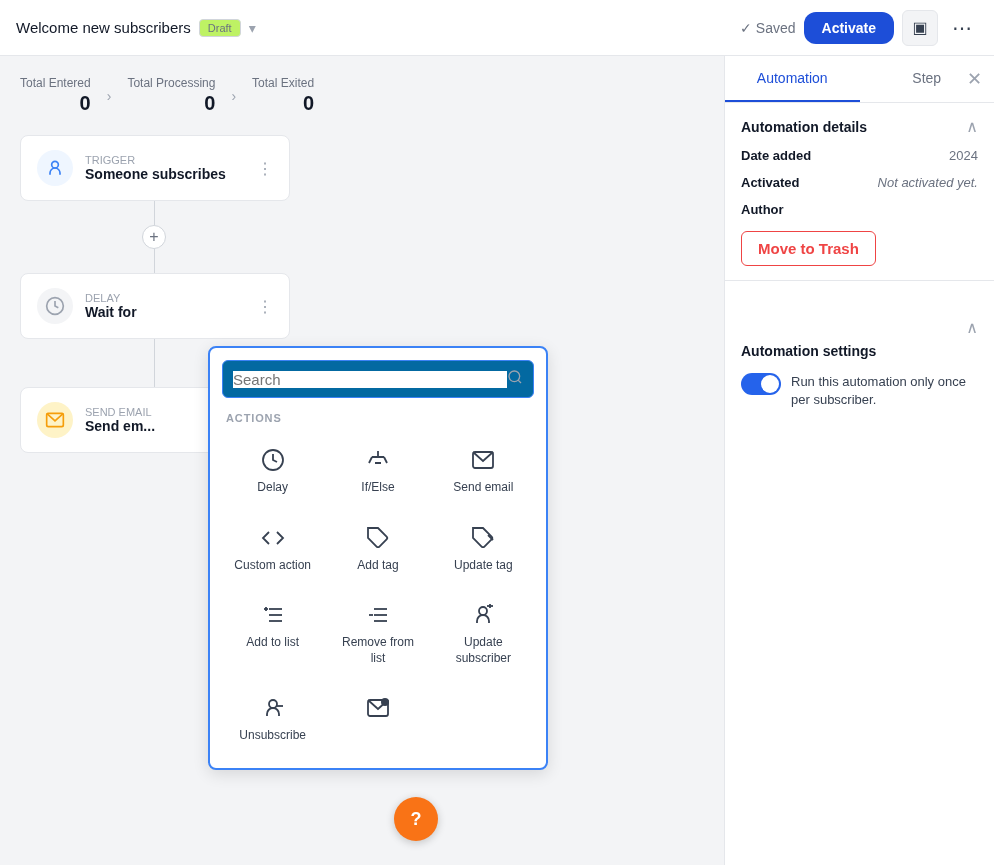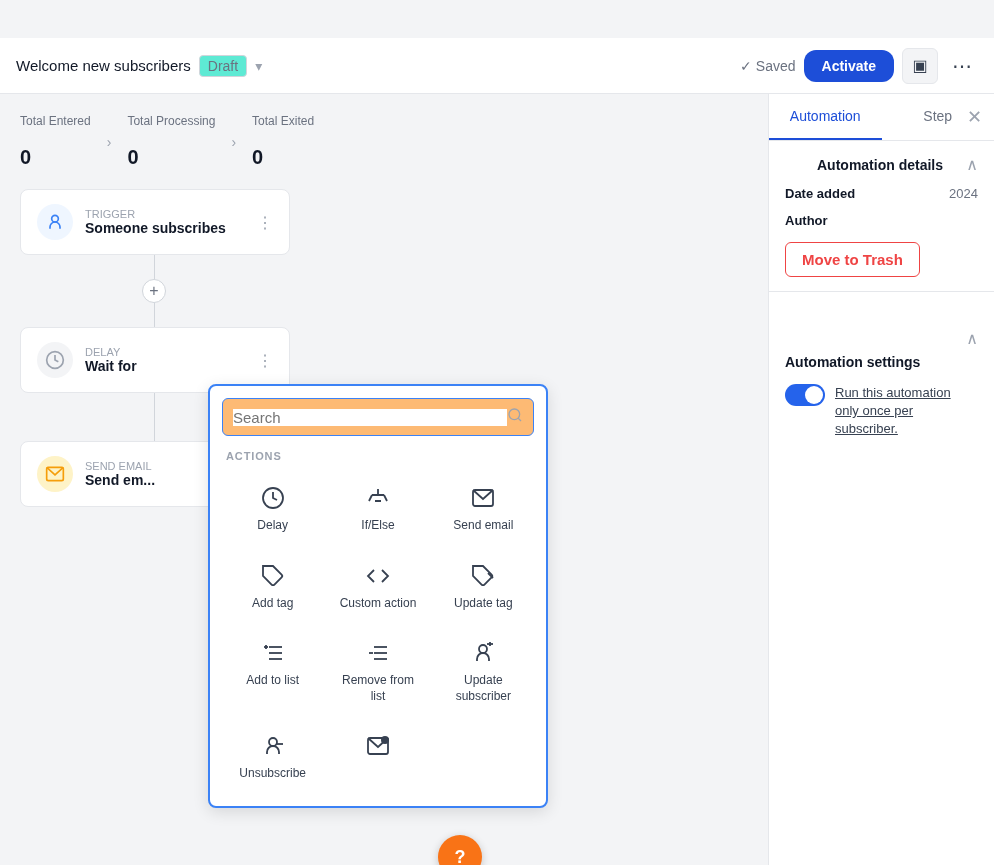--- a/index.html
+++ b/index.html
@@ -9,37 +9,36 @@
     .header {
       background: #fff;
       border-bottom: 1px solid #e5e7eb;
       height: 56px;
       display: flex;
       align-items: center;
       justify-content: space-between;
       padding: 0 16px;
       position: relative;
       z-index: 10;
-      margin-top: 38px;
     }
     .header-left {
       display: flex;
       align-items: center;
       gap: 8px;
     }
     .header-title {
       font-size: 15px;
       color: #111827;
     }
     .draft-badge {
-      background: #5eead4;
+      background: #bef264;
       border: 1px solid #d1d5db;
       border-radius: 4px;
       padding: 2px 8px;
-      font-size: 14px;
+      font-size: 11px;
       color: #6b7280;
     }
     .header-chevron {
       color: #9ca3af;
       font-size: 14px;
     }
     .header-right {
       display: flex;
       align-items: center;
       gap: 8px;
@@ -101,21 +100,22 @@
     
     .stats-bar {
       display: flex;
       align-items: center;
       gap: 0;
       margin-bottom: 20px;
     }
     .stat-item {
       display: flex;
       flex-direction: column;
-      gap: 18px;
+      gap: 2px;
+      text-align: right;
     }
     .stat-label {
       font-size: 12px;
       color: #6b7280;
     }
     .stat-value {
       font-size: 20px;
       font-weight: 600;
       color: #111827;
     }
@@ -208,21 +208,21 @@
       padding: 12px;
       box-shadow: 0 4px 16px rgba(0,0,0,0.12);
     }
     .search-box {
       display: flex;
       align-items: center;
       border: 1.5px solid #3b82f6;
       border-radius: 6px;
       padding: 8px 10px;
       margin-bottom: 14px;
-      background: #fdba74;
+      background: #0369a1;
     }
     .search-input {
       border: none;
       outline: none;
       flex: 1;
       font-size: 15px;
       color: #374151;
     }
     .search-icon { color: #9ca3af; font-size: 16px; }
     .actions-label {
@@ -258,21 +258,21 @@
     }
     .action-label {
       font-size: 12px;
       color: #374151;
       text-align: center;
       line-height: 1.3;
     }
 
     
     .right-panel {
-      width: 226px;
+      width: 270px;
       background: #fff;
       border-left: 1px solid #e5e7eb;
       display: flex;
       flex-direction: column;
     }
     .panel-tabs {
       display: flex;
       border-bottom: 1px solid #e5e7eb;
       position: relative;
     }
@@ -307,21 +307,20 @@
     }
     .panel-section {
       border-bottom: 1px solid #e5e7eb;
       padding: 14px 16px;
     }
     .panel-section-header {
       display: flex;
       align-items: center;
       justify-content: space-between;
       cursor: pointer;
-      margin-left: 32px;
     }
     .panel-section-title {
       font-size: 14px;
       font-weight: 700;
       color: #111827;
     }
     .panel-chevron { color: #9ca3af; font-size: 16px; }
     .panel-row {
       display: flex;
       align-items: center;
@@ -387,21 +386,20 @@
       background: #fff;
       border-radius: 50%;
       position: absolute;
       top: 2px;
       right: 2px;
     }
     .toggle-text {
       font-size: 13px;
       color: #374151;
       line-height: 1.4;
-      text-decoration: underline;
     }
 
     .help-btn {
       position: absolute;
       bottom: 24px;
       right: 286px;
       width: 44px;
       height: 44px;
       background: #f97316;
       border-radius: 50%;
@@ -544,35 +542,35 @@
                 <rect x="2" y="4" width="20" height="16" rx="2"></rect>
                 <polyline points="2 4 12 13 22 4"></polyline>
               </svg>
           </div>
           <span class="action-label">Send email</span>
         </div>
 
         <div class="action-item">
           <div class="action-icon">
             <svg width="24" height="24" viewBox="0 0 24 24" fill="none" stroke="#374151" stroke-width="1.8">
+                <polyline points="16 18 22 12 16 6"></polyline>
+                <polyline points="8 6 2 12 8 18"></polyline>
+              </svg>
+          </div>
+          <span class="action-label">Custom action</span>
+        </div>
+
+        <div class="action-item">
+          <div class="action-icon">
+            <svg width="24" height="24" viewBox="0 0 24 24" fill="none" stroke="#374151" stroke-width="1.8">
                 <path d="M20.59 13.41l-7.17 7.17a2 2 0 0 1-2.83 0L2 12V2h10l8.59 8.59a2 2 0 0 1 0 2.82z"></path>
                 <line x1="7" y1="7" x2="7.01" y2="7"></line>
               </svg>
           </div>
           <span class="action-label">Add tag</span>
-        </div>
-
-        <div class="action-item">
-          <div class="action-icon">
-            <svg width="24" height="24" viewBox="0 0 24 24" fill="none" stroke="#374151" stroke-width="1.8">
-                <polyline points="16 18 22 12 16 6"></polyline>
-                <polyline points="8 6 2 12 8 18"></polyline>
-              </svg>
-          </div>
-          <span class="action-label">Custom action</span>
         </div>
 
         <div class="action-item">
           <div class="action-icon">
             <svg width="24" height="24" viewBox="0 0 24 24" fill="none" stroke="#374151" stroke-width="1.8">
                 <path d="M20.59 13.41l-7.17 7.17a2 2 0 0 1-2.83 0L2 12V2h10l8.59 8.59a2 2 0 0 1 0 2.82z"></path>
                 <line x1="7" y1="7" x2="7.01" y2="7"></line>
                 <line x1="17" y1="9" x2="22" y2="14" stroke="#374151" stroke-width="1.8"></line>
               </svg>
           </div>
@@ -657,20 +655,24 @@
       <div class="panel-section">
         <div class="panel-section-header">
           <span class="panel-section-title">Automation details</span>
           <span class="panel-chevron">∧</span>
         </div>
         <div class="panel-row">
           <span class="panel-row-label">Date added</span>
           <span class="panel-row-value">2024</span>
         </div>
         <div class="panel-row">
+          <span class="panel-row-label">Activated</span>
+          <span class="panel-row-value italic">Not activated yet.</span>
+        </div>
+        <div class="panel-row">
           <span class="panel-row-label">Author</span>
           <span class="panel-row-value"></span>
         </div>
         <button class="move-trash-btn">Move to Trash</button>
       </div>
 
       <div class="settings-section">
         <div class="settings-header">
           <span class="settings-title">Automation settings</span>
           <span class="panel-chevron">∧</span>

